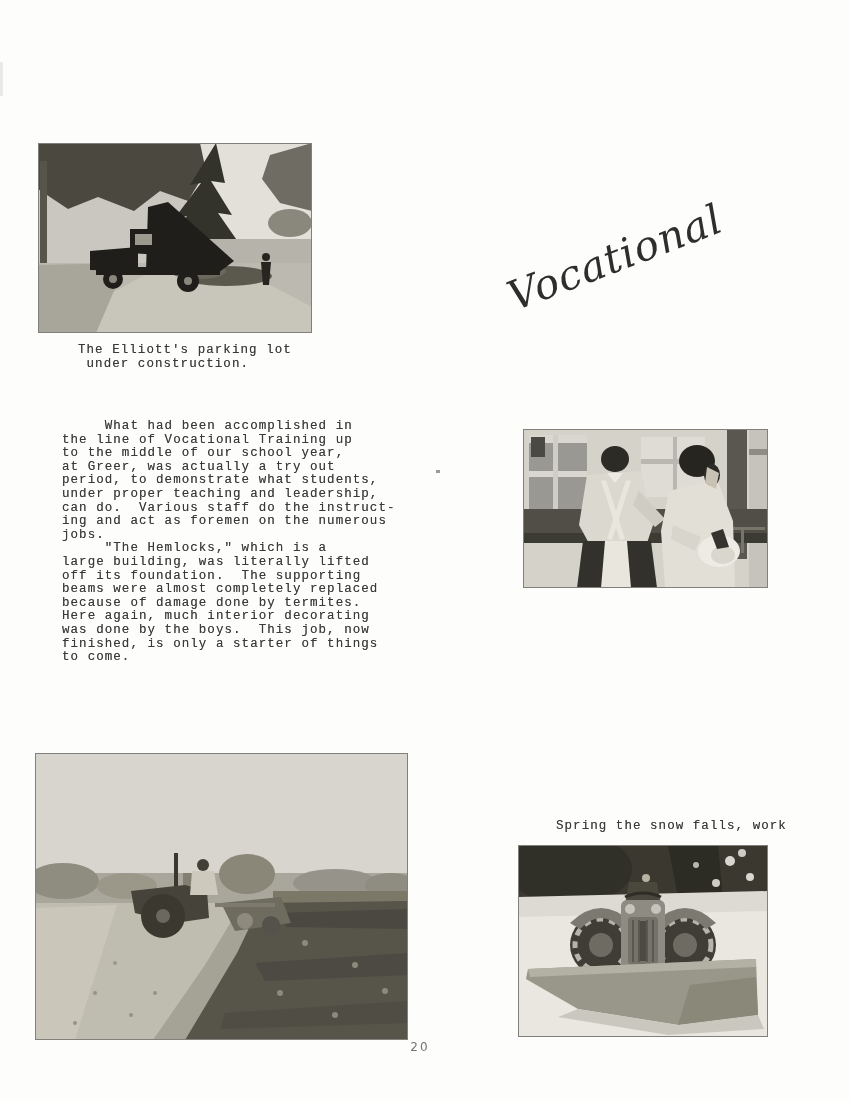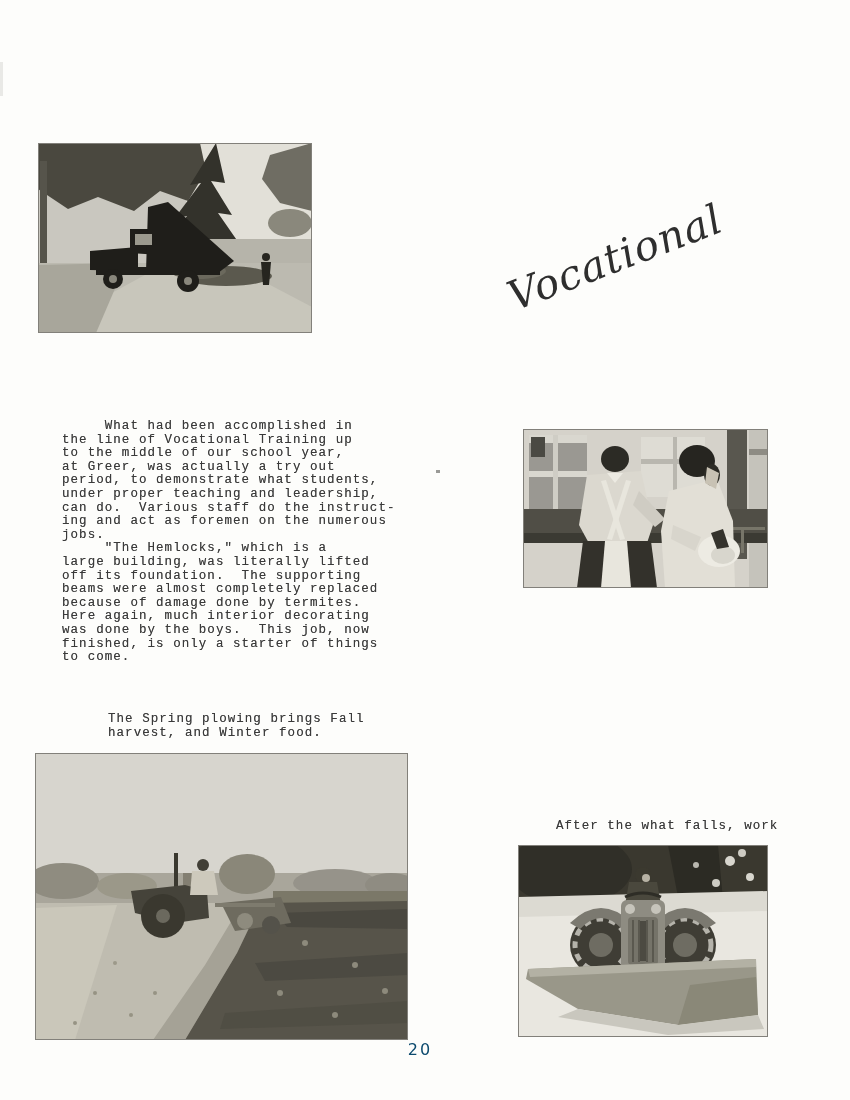--- a/index.html
+++ b/index.html
@@ -32,24 +32,24 @@
     color:#2e2e2e;
     transform:rotate(-21deg);
     transform-origin:center center;
     text-align:center;
     letter-spacing:1px;
   }
   .page-number{
     position:absolute;
     left:398px;top:1040px;width:44px;
     font-family:"DejaVu Sans","Liberation Sans",sans-serif;
-    font-size:16px;
+    font-size:12px;
     letter-spacing:2px;
     text-align:center;
-    color:#0c4a6e;
+    color:#737373;
   }
   .artifact{position:absolute;background:#9a9a96;}
   .artifact.smudge{background:#e9e9e6;}
 </style>
 </head>
 <body>
 
 <div class="page">
 
   <div class="artifact" style="left:436px;top:470px;width:4px;height:3px;"></div>
@@ -84,20 +84,22 @@
         <rect x="97" y="91" width="17" height="11" fill="#9b998e"></rect>
       </g>
       <g fill="#26251f">
         <circle cx="228" cy="114" r="4"></circle>
         <polygon points="223,119 233,119 231,142 225,142"></polygon>
       </g>
       <rect x="0.5" y="0.5" width="273" height="189" fill="none" stroke="#82807a"></rect>
     </svg>
   </figure>
 
+  <figcaption class="caption typed" style="left:78px;top:344px;">The Elliott's parking lot
+ under construction.</figcaption>
 
   <div class="script-heading">Vocational</div>
 
   <div class="body-text typed">     What had been accomplished in
 the line of Vocational Training up
 to the middle of our school year,
 at Greer, was actually a try out
 period, to demonstrate what students,
 under proper teaching and leadership,
 can do.  Various staff do the instruct-
@@ -152,22 +154,20 @@
         <polygon points="150,96 178,108 172,122 148,110" fill="#d8d5cc"></polygon>
         <ellipse cx="196" cy="122" rx="21" ry="16" fill="#edebe3"></ellipse>
         <ellipse cx="200" cy="126" rx="12" ry="9" fill="#d8d6cd"></ellipse>
         <polygon points="188,104 200,100 206,118 194,120" fill="#35332d"></polygon>
       </g>
       <rect x="0.5" y="0.5" width="244" height="158" fill="none" stroke="#82807a"></rect>
     </svg>
   </figure>
 
 
-  <figcaption class="caption typed" style="left:108px;top:713px;">The Spring plowing brings Fall
-harvest, and Winter food.</figcaption>
 
   <figure class="photo" style="left:35px;top:753px;width:373px;height:287px;margin:0;" aria-label="Student on a tractor pulling a plow, turning dark furrows across a field">
     <svg viewBox="0 0 373 287">
       <rect width="373" height="287" fill="#d7d5ce"></rect>
       <g>
         <rect x="0" y="120" width="373" height="32" fill="#a9a69b"></rect>
         <ellipse cx="28" cy="128" rx="36" ry="18" fill="#8f8c80"></ellipse>
         <ellipse cx="92" cy="133" rx="30" ry="13" fill="#9b9889"></ellipse>
         <ellipse cx="212" cy="121" rx="28" ry="20" fill="#8a8779"></ellipse>
         <ellipse cx="300" cy="130" rx="42" ry="14" fill="#96938a"></ellipse>
@@ -205,21 +205,21 @@
         <polygon points="157,118 179,118 183,142 155,142" fill="#cdc9bc"></polygon>
         <polygon points="186,150 246,144 256,170 200,178" fill="#6e6b5f"></polygon>
         <circle cx="236" cy="172" r="9" fill="#54524a"></circle>
         <circle cx="210" cy="168" r="8" fill="#8e8b7e"></circle>
         <rect x="180" y="150" width="60" height="4" fill="#7e7b6e"></rect>
       </g>
       <rect x="0.5" y="0.5" width="372" height="286" fill="none" stroke="#82807a"></rect>
     </svg>
   </figure>
 
-  <figcaption class="caption typed" style="left:556px;top:820px;">After the what falls, work</figcaption>
+  <figcaption class="caption typed" style="left:556px;top:820px;">Spring the snow falls, work</figcaption>
 
   <figure class="photo" style="left:518px;top:845px;width:250px;height:192px;margin:0;" aria-label="Tractor fitted with a wide snow-plow blade clearing deep snow before evergreens">
     <svg viewBox="0 0 250 192">
       <rect width="250" height="192" fill="#e9e7e0"></rect>
       <g>
         <polygon points="0,0 250,0 250,52 210,48 190,58 150,50 120,60 80,52 40,62 0,55" fill="#3a382f"></polygon>
         <ellipse cx="52" cy="24" rx="62" ry="36" fill="#302f28"></ellipse>
         <polygon points="150,0 200,0 205,55 160,52" fill="#2c2b24"></polygon>
         <circle cx="212" cy="16" r="5" fill="#d8d6ce"></circle>
         <circle cx="232" cy="32" r="4" fill="#d8d6ce"></circle>

